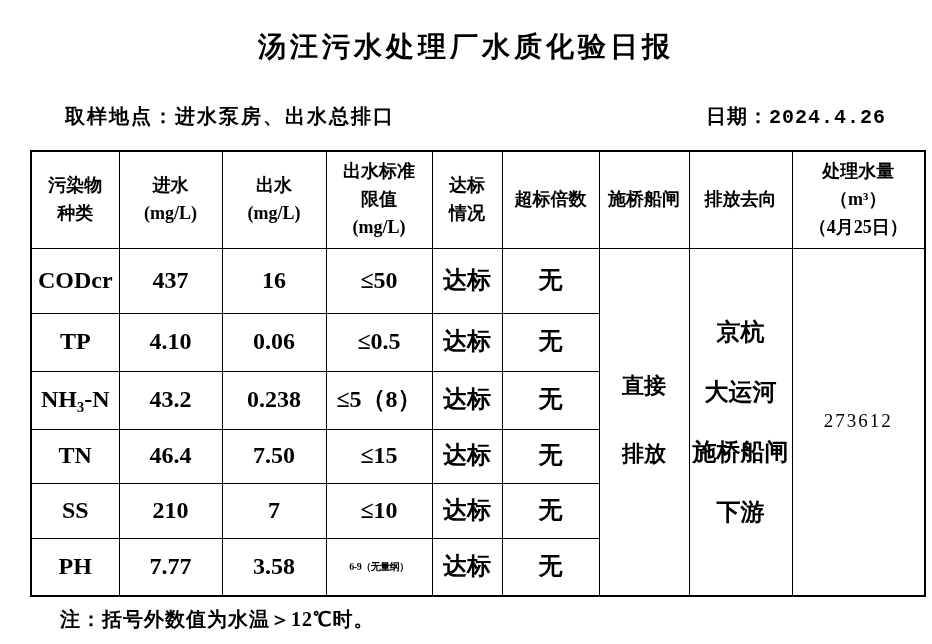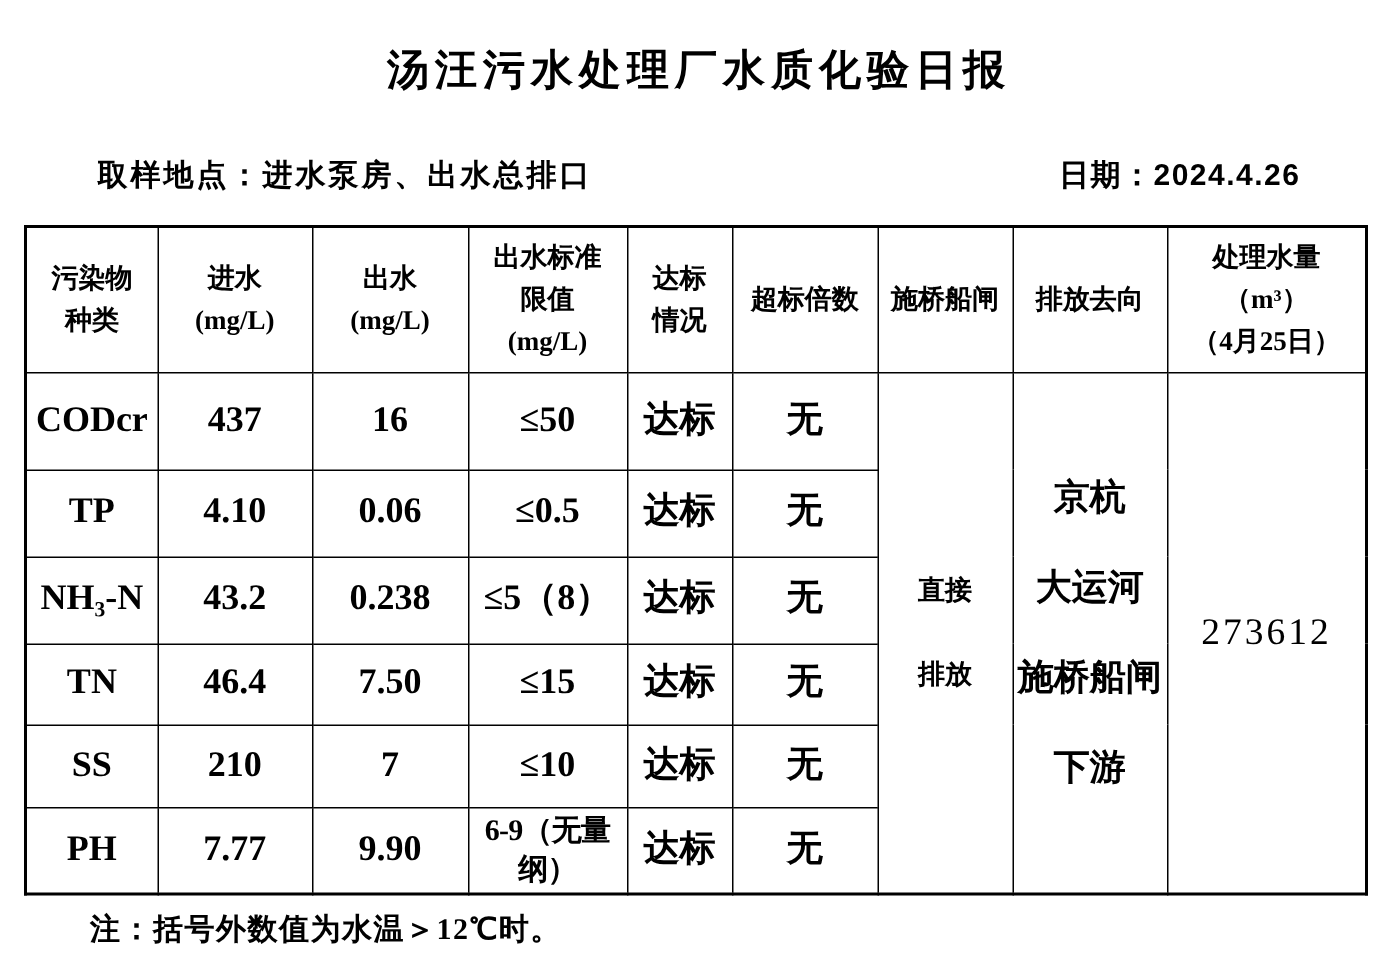--- a/index.html
+++ b/index.html
@@ -36,30 +36,30 @@
     font-family: "Liberation Sans", sans-serif;
     font-size: 20px;
     font-weight: bold;
     letter-spacing: 2px;
     white-space: nowrap;
   }
   .meta-date {
     position: absolute;
     top: 103px;
     left: 706px;
-    font-family: Liberation Sans, sans-serif;
+    font-family: Liberation Mono, monospace;
     font-size: 20px;
     font-weight: bold;
     letter-spacing: 1px;
     white-space: nowrap;
   }
   table.report-table {
     position: absolute;
     top: 150px;
-    left: 16px;
+    left: 30px;
     width: 894px;
     border-collapse: collapse;
     table-layout: fixed;
     border: 2.5px solid #000;
     font-family: "Liberation Serif", serif;
   }
   .report-table th, .report-table td {
     border: 1.5px solid #000;
     padding: 0;
     text-align: center;
@@ -71,35 +71,36 @@
   }
   .report-table th {
     font-size: 18px;
     line-height: 1.55;
   }
   .report-table td {
     font-size: 24px;
     line-height: 1.3;
   }
   td.limit-ph-cell {
-    font-size: 20px;
+    font-size: 10px;
     letter-spacing: -0.5px;
   }
   td.method-cell {
-    font-size: 18px;
+    font-size: 22px;
     line-height: 3.1;
+    font-family: Liberation Mono, monospace;
   }
   td.destination-cell {
     font-size: 24px;
     line-height: 2.5;
   }
   td.volume-cell {
     font-family: "Liberation Serif", serif;
     font-weight: normal;
-    font-size: 25px;
+    font-size: 19px;
     letter-spacing: 2px;
   }
   .footnote {
     position: absolute;
     top: 606px;
     left: 60px;
     font-family: "Liberation Serif", serif;
     font-size: 20px;
     font-weight: bold;
     letter-spacing: 1px;
@@ -197,21 +198,21 @@
         <td>210</td>
         <td>7</td>
         <td>≤10</td>
         <td>达标</td>
         <td>无</td>
       </tr>
 
       <tr style="height:58px">
         <td>PH</td>
         <td>7.77</td>
-        <td>9.90</td>
+        <td>3.58</td>
         <td class="limit-ph-cell">6-9（无量纲）</td>
         <td>达标</td>
         <td>无</td>
       </tr>
     </tbody>
   </table>
 
   <div class="footnote">注：括号外数值为水温＞12℃时。</div>
 
 </div>

